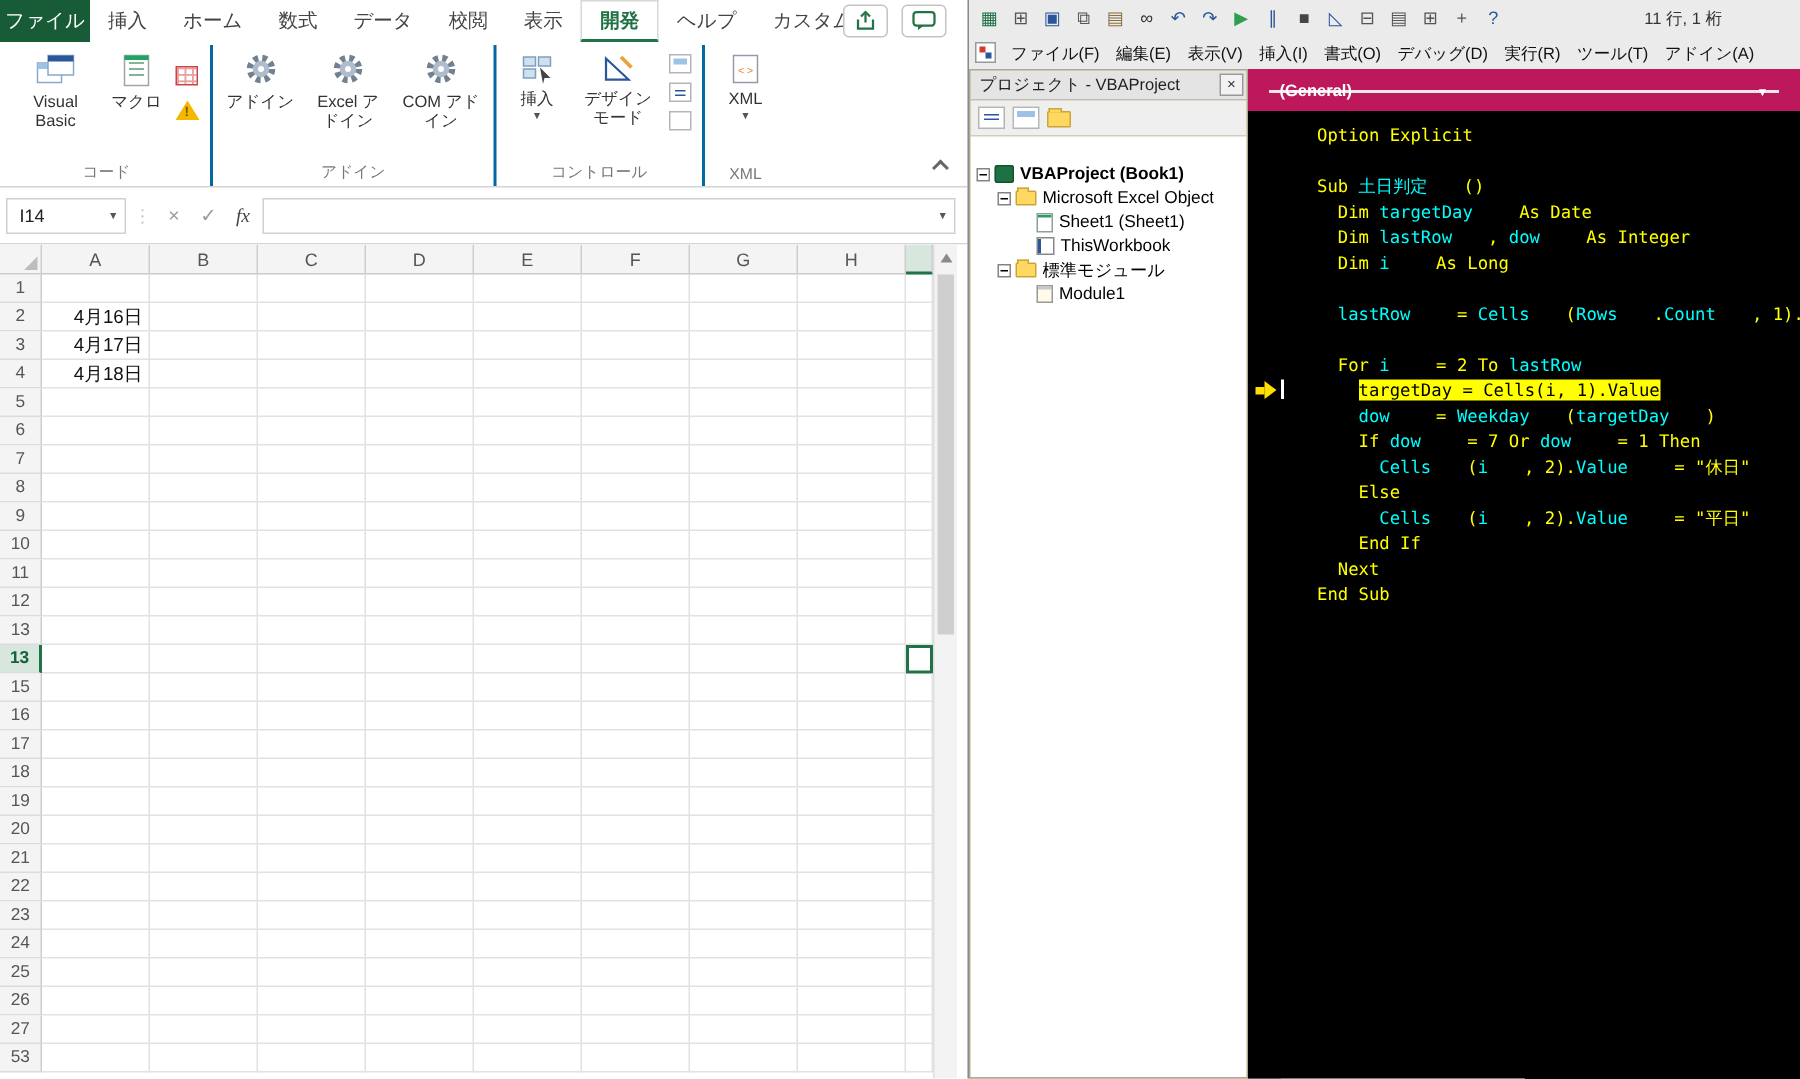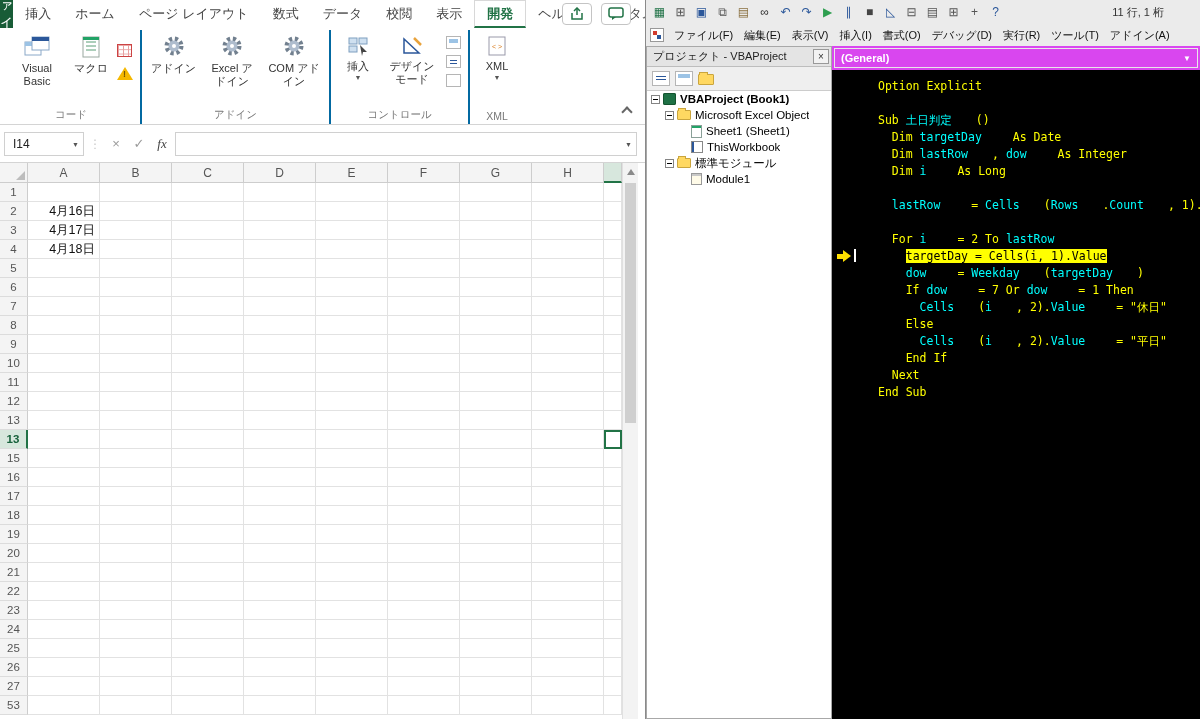--- a/index.html
+++ b/index.html
@@ -79,21 +79,21 @@
                        border-left:4px solid transparent; border-right:4px solid transparent;
                        border-bottom:6px solid #8a8a8a; }
   .vscroll .thumb { position:absolute; left:2px; right:2px; top:20px; height:240px; background:#cfcfcf; }
 
   
   .vbe { position:absolute; left:645px; top:0; width:555px; height:719px; background:#ebebeb;
          border-left:1px solid #8a8a8a; display:flex; flex-direction:column; }
   .vbe-toolbar { height:24px; display:flex; align-items:center; padding:2px 4px; gap:2px; flex:none; }
   .ticon { width:19px; height:18px; display:flex; align-items:center; justify-content:center;
            font-size:12px; line-height:18px; }
-  .vbe-status { margin-left:auto; margin-right:32px; font-size:11px; color:#333; white-space:nowrap; }
+  .vbe-status { margin-left:auto; margin-right:48px; font-size:11px; color:#333; white-space:nowrap; }
   .vbe-menubar { height:22px; display:flex; align-items:center; gap:1px; padding-left:4px; flex:none; }
   .vbe-app-icon { width:14px; height:14px; background:#fff; border:1px solid #999;
                   position:relative; margin-right:4px; flex:none; }
   .vbe-app-icon::before { content:""; position:absolute; left:2px; top:2px; width:4px; height:4px; background:#d23b2e; }
   .vbe-app-icon::after { content:""; position:absolute; right:2px; bottom:2px; width:4px; height:4px; background:#2b579a; }
   .vmenu { font-size:11px; color:#111; padding:0 5px; white-space:nowrap; }
   .vbe-body { flex:1; display:flex; min-height:0; }
 
   .proj { width:186px; flex:none; display:flex; flex-direction:column;
           border:1px solid #a8a8a8; background:#eab308; }
@@ -105,21 +105,21 @@
                   display:flex; align-items:center; gap:5px; padding:0 5px; }
   .pt-icon { width:18px; height:15px; border:1px solid #b5b5b5; background:#fff; position:relative; }
   .pt-icon.pt-code::after { content:""; position:absolute; left:3px; right:3px; top:4px; height:1px;
                             background:#2b579a; box-shadow:0 3px 0 #2b579a; }
   .pt-icon.pt-object { background:#fff; }
   .pt-icon.pt-object::after { content:""; position:absolute; left:2px; top:2px; right:2px; height:4px; background:#9cc3e5; }
   .pt-folder { width:16px; height:11px; background:#ffd861; border:1px solid #caa53d;
                border-radius:1px; position:relative; margin-top:2px; }
   .pt-folder::before { content:""; position:absolute; top:-3px; left:0; width:7px; height:2px;
                        background:#ffd861; border:1px solid #caa53d; border-bottom:none; }
-  .proj-tree { flex:1; background:#fff; padding-top:0; font-size:11.5px; color:#000; overflow:hidden; }
+  .proj-tree { flex:1; background:#fff; padding-top:17px; font-size:11.5px; color:#000; overflow:hidden; }
   .tree-row { height:16px; display:flex; align-items:center; white-space:nowrap; }
   .tree-label { overflow:hidden; white-space:nowrap; }
   .tree-label.bold { font-weight:bold; }
   .expander { width:9px; height:9px; border:1px solid #848484; background:#fff;
               position:relative; margin-right:3px; flex:none; }
   .expander::after { content:""; position:absolute; left:1px; right:1px; top:3px; border-top:1px solid #000; }
   .ic { flex:none; margin-right:4px; display:inline-block; }
   .ic-project { width:13px; height:12px; background:#1e7145; border-radius:2px;
                 box-shadow:inset 0 0 0 1px #14532f; }
   .ic-folder { width:14px; height:10px; background:#ffd861; border:1px solid #caa53d;
@@ -127,21 +127,21 @@
   .ic-folder::before { content:""; position:absolute; top:-3px; left:0; width:6px; height:2px;
                        background:#ffd861; border:1px solid #caa53d; border-bottom:none; }
   .ic-worksheet { width:11px; height:13px; background:#fff; border:1px solid #8aa098;
                   box-shadow:inset 0 2px 0 #21a366; }
   .ic-workbook { width:12px; height:12px; background:#fff; border:1px solid #888;
                  box-shadow:inset 2px 0 0 #2b579a; }
   .ic-module { width:11px; height:12px; background:#fffbe8; border:1px solid #999;
                box-shadow:inset 0 2px 0 #c8c8c8; }
 
   .code { flex:1; display:flex; flex-direction:column; background:#000; min-width:0; }
-  .general-bar { height:24px; flex:none; background:#d946ef; padding:2px; }
+  .general-bar { height:24px; flex:none; background:#be185d; padding:14px; }
   .general-inner { height:100%; border:1px solid #e8e8e8; display:flex; align-items:center;
                    color:#fff; font-size:11px; font-weight:bold; padding:0 6px; }
   .general-inner .gdd { margin-left:auto; color:#fff; font-size:8px; }
   .code-area { flex:1; position:relative; font-family:"DejaVu Sans Mono", monospace;
                font-size:11.5px; line-height:17px; color:#ffff00; overflow:hidden; }
   .code-margin { position:absolute; left:0; top:0; bottom:0; width:22px; background:#000; }
   .code-lines { position:absolute; left:22px; top:8px; right:0; white-space:pre; }
   .code-line { height:17px; }
   .tk-n { color:#ffff00;margin-left:24px; }
   .tk-id { color:#00ffff; }
@@ -157,21 +157,20 @@
 </head>
 <body>
 
 <div class="excel">
 
   <div class="tabs-row">
     <div class="file-tab">ファイル</div>
 
     <div class="rtab">挿入</div>
       <div class="rtab">ホーム</div>
-      <div class="rtab">ページ レイアウト</div>
       <div class="rtab">数式</div>
       <div class="rtab">データ</div>
       <div class="rtab">校閲</div>
       <div class="rtab">表示</div>
       <div class="rtab active">開発</div>
       <div class="rtab">ヘルプ</div>
       <div class="rtab">カスタム</div>
       <div class="top-btn share-btn">
       <svg width="16" height="14" viewBox="0 0 16 14">
         <path d="M3 6v6h10V6" fill="none" stroke="#217346" stroke-width="1.5"></path>

